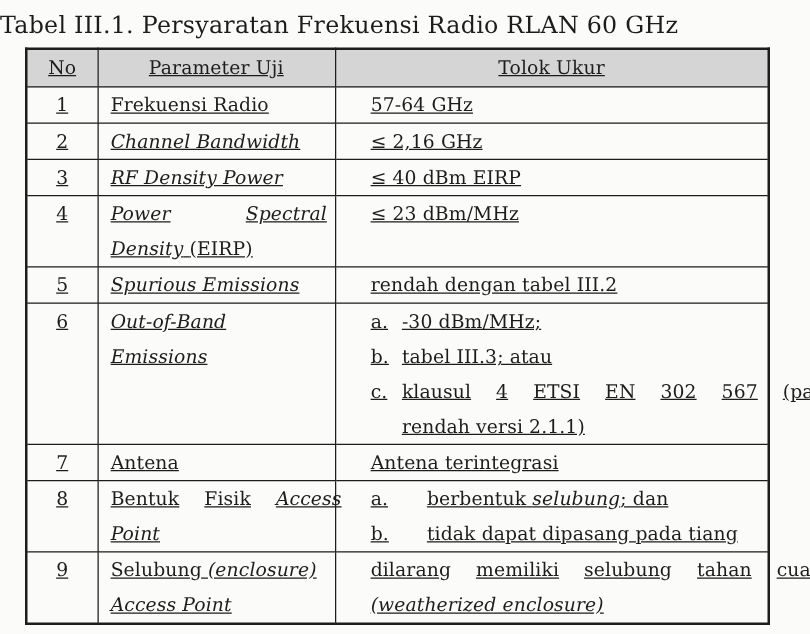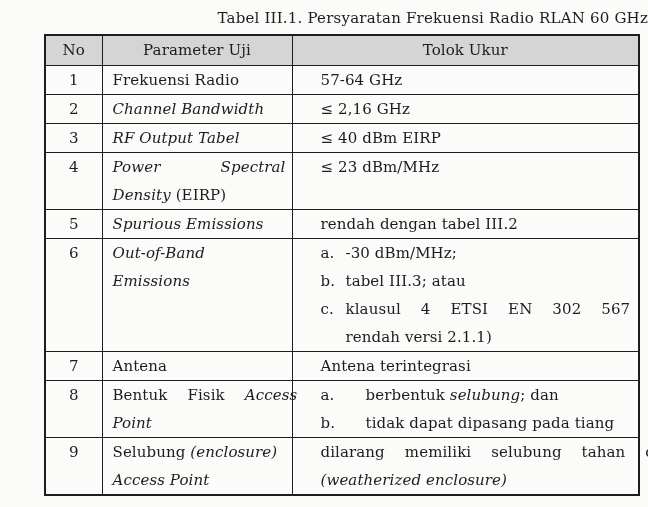--- a/index.html
+++ b/index.html
@@ -13,31 +13,32 @@
     width:648px;height:507px;overflow:hidden;
     background:var(--page-bg);
     color:var(--text);
     font-family:"DejaVu Serif","Liberation Serif",serif;
     font-size:15px;
     -webkit-font-smoothing:antialiased;
   }
   .page{position:relative;width:648px;height:507px;}
   .title{
     margin:9px 0 7px 0;
-    text-align:right;
-    font-size:15px;
+    text-align:left;
+    font-size:19px;
     letter-spacing:.2px;
     white-space:nowrap;
   }
   table.req{
     border-collapse:collapse;
     table-layout:fixed;
-    margin-left:44px;
+    margin-left:20px;
     width:594px;
     border:2px solid var(--border);
+    text-decoration:underline;
   }
   .c-no{width:57px;}
   .c-param{width:190px;}
   .c-val{width:347px;}
   th,td{
     border:1px solid var(--border);
     vertical-align:top;
     line-height:28px;
     letter-spacing:.1px;
   }
@@ -89,21 +90,21 @@
       </tr>
 
       <tr>
         <td class="no">2</td>
         <td class="param it">Channel Bandwidth</td>
         <td class="val">≤ 2,16 GHz</td>
       </tr>
 
       <tr>
         <td class="no">3</td>
-        <td class="param it">RF Output Tabel</td>
+        <td class="param it">RF Density Power</td>
         <td class="val">≤ 40 dBm EIRP</td>
       </tr>
 
       <tr>
         <td class="no">4</td>
         <td class="param">
           <span class="line jflex">
               <span class="it">Power</span>
               <span class="it">Spectral</span>
             </span>

